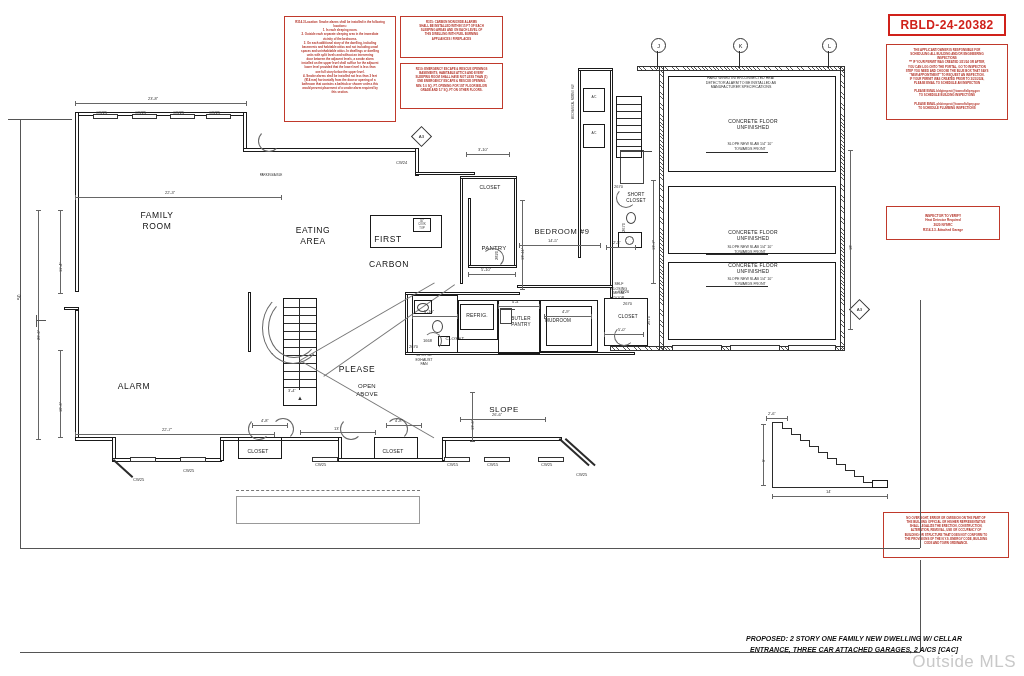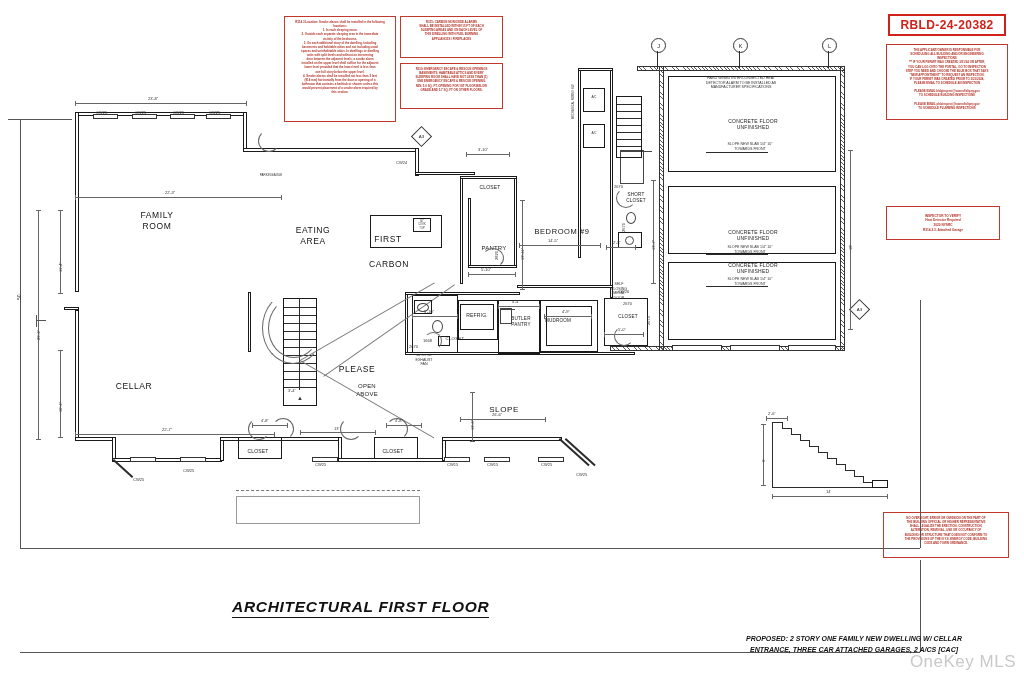--- a/index.html
+++ b/index.html
@@ -360,21 +360,21 @@
   <div class="ln hl" style="left:706px;top:286px;width:62px;"></div>
 
   <div class="room-label" style="left:127px; top:210px; width:60px;">FAMILY
 ROOM</div>
   <div class="room-label" style="left:287px; top:225px; width:52px;">EATING
 AREA</div>
   <div class="room-label" style="left:362px; top:234px; width:52px;">FIRST</div>
   <div class="room-label" style="left:363px; top:259px; width:52px;">CARBON</div>
   <div class="tiny-label" style="left:476px; top:245px; width:36px; font-size:6px;">PANTRY</div>
   <div class="room-label" style="left:531px; top:227px; width:62px; font-size:7.5px;">BEDROOM #9</div>
-  <div class="room-label" style="left:112px; top:381px; width:44px;">CELLAR</div>
+  <div class="room-label" style="left:112px; top:381px; width:44px;">ALARM</div>
   <div class="room-label" style="left:337px; top:364px; width:40px;">PLEASE</div>
   <div class="room-label" style="left:483px; top:405px; width:42px; font-size:8px;">SLOPE</div>
 
   <div class="tiny-label" style="left:474px; top:184px; width:32px;">CLOSET</div>
   <div class="tiny-label" style="left:619px; top:192px; width:34px; font-size:4.6px;">SHORT
 CLOSET</div>
   <div class="tiny-label" style="left:460px; top:312px; width:34px;">REFRIG.</div>
   <div class="tiny-label" style="left:504px; top:316px; width:34px; font-size:4.6px;">BUTLER
 PANTRY</div>
   <div class="tiny-label" style="left:539px; top:318px; width:38px; font-size:4.6px;">MUDROOM</div>
@@ -640,18 +640,17 @@
   <div class="ln vl" style="left:872px;top:482px;height:6px;"></div>
   <div class="wall2" style="left:872px;top:480px;width:16px;height:8px;"></div>
 
   <div class="dimlinev" style="left:763px;top:424px;height:62px;"></div>
   <div class="dimv" style="left:761px;top:462px;">9'</div>
   <div class="dimline" style="left:772px;top:496px;width:116px;"></div>
   <div class="dim" style="left:826px;top:489px;">14'</div>
   <div class="dimline" style="left:766px;top:418px;width:22px;"></div>
   <div class="dim" style="left:768px;top:411px;">2'-6"</div>
 
-  <div id="plan-title">ARCHITECTURAL FIRST FLOOR</div>
   <div id="proposed">PROPOSED: 2 STORY ONE FAMILY NEW DWELLING W/ CELLAR
 ENTRANCE, THREE CAR ATTACHED GARAGES, 2 A/CS [CAC]</div>
-  <div id="watermark">OneKey MLS</div>
+  <div id="watermark">Outside MLS</div>
 
 </div>
 
 </body></html>

